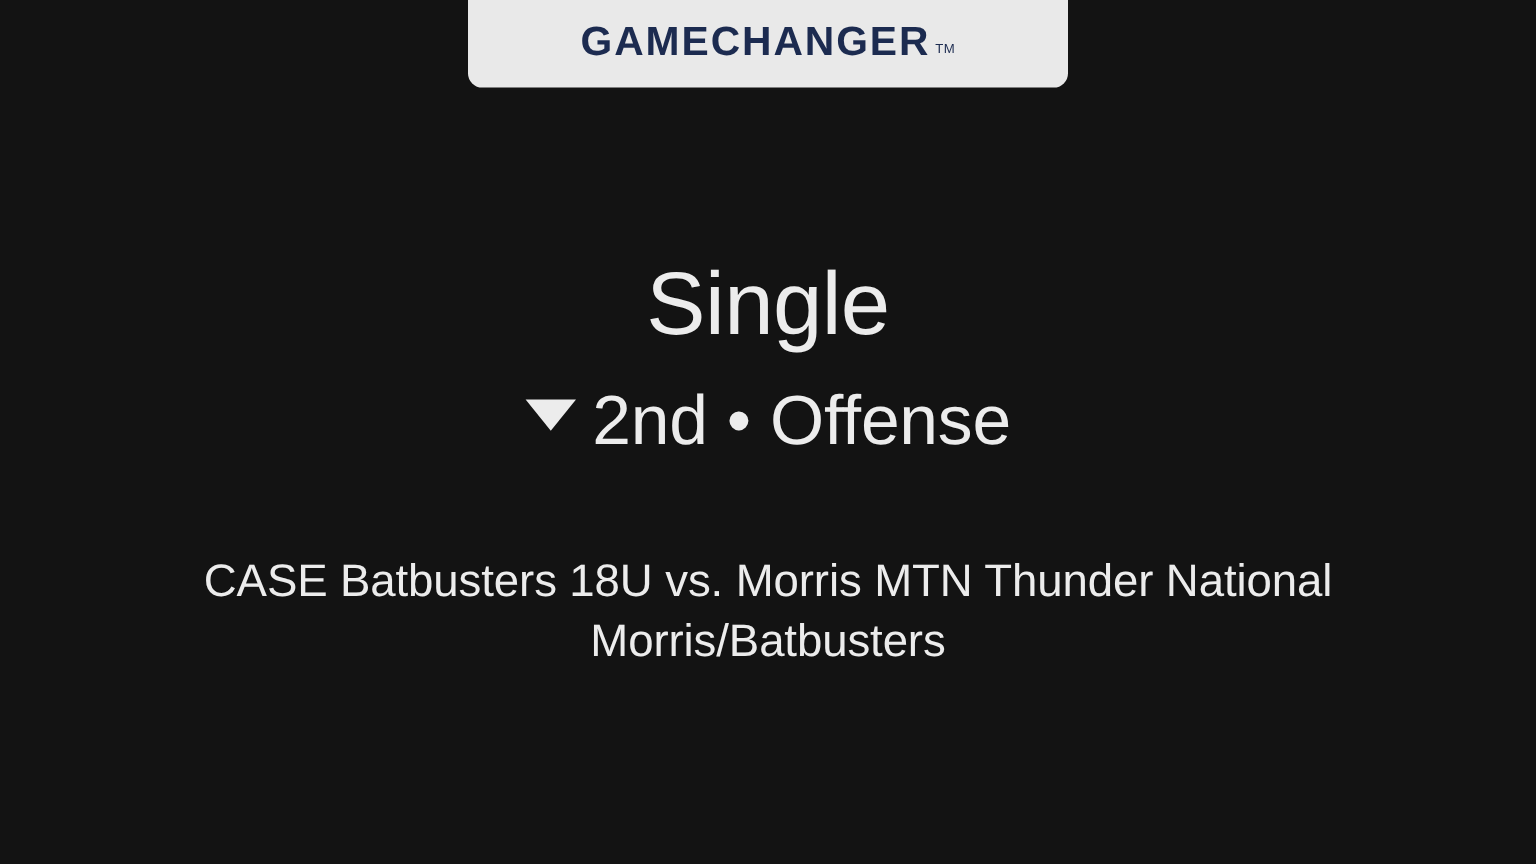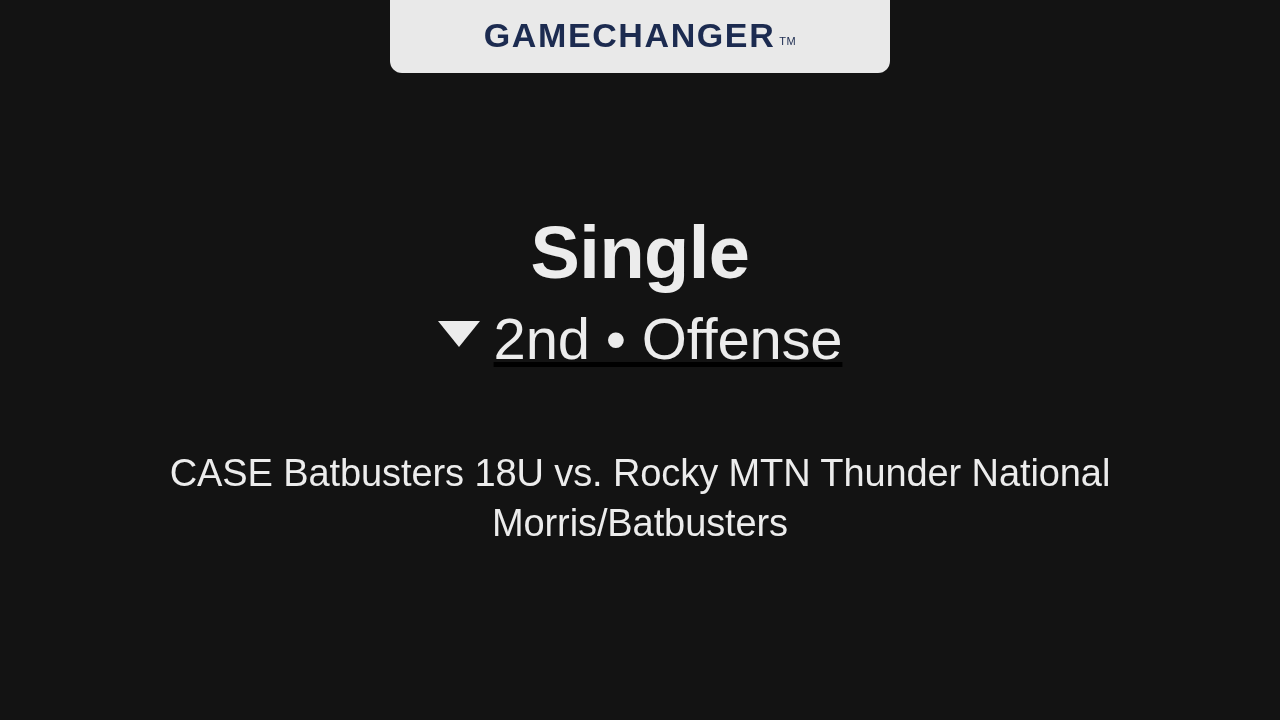--- a/index.html
+++ b/index.html
@@ -75,35 +75,34 @@
     display: flex;
     flex-direction: column;
     align-items: center;
     justify-content: center;
     box-sizing: border-box;
     padding-top: 40px;
   }
 
   .play-result {
     font-size: 74px;
-    font-weight: bold;
+    font-weight: normal;
     color: #ececec;
     letter-spacing: -0.5px;
     line-height: 1.02;
     text-align: center;
-    margin: 4px;
+    margin: 16px;
   }
 
   .play-context {
     display: flex;
     align-items: center;
     justify-content: center;
     gap: 14px;
     margin-top: 14px;
-    text-decoration: underline;
   }
 
   .inning-half-icon {
     width: 0;
     height: 0;
     border-left: 21px solid transparent;
     border-right: 21px solid transparent;
     border-top: 26px solid #ececec;
     transform: translateY(-5px);
   }
@@ -143,18 +142,18 @@
   <div class="play-card">
 
     <div class="play-result">Single</div>
 
     <div class="play-context">
       <span class="inning-half-icon"></span>
       <span class="play-context-text">2nd • Offense</span>
     </div>
 
     <div class="game-matchup">
-      <span>CASE Batbusters 18U vs. Rocky MTN Thunder National</span>
+      <span>CASE Batbusters 18U vs. Morris MTN Thunder National</span>
       <span>Morris/Batbusters</span>
     </div>
 
   </div>
 </div>
 
 </body></html>

